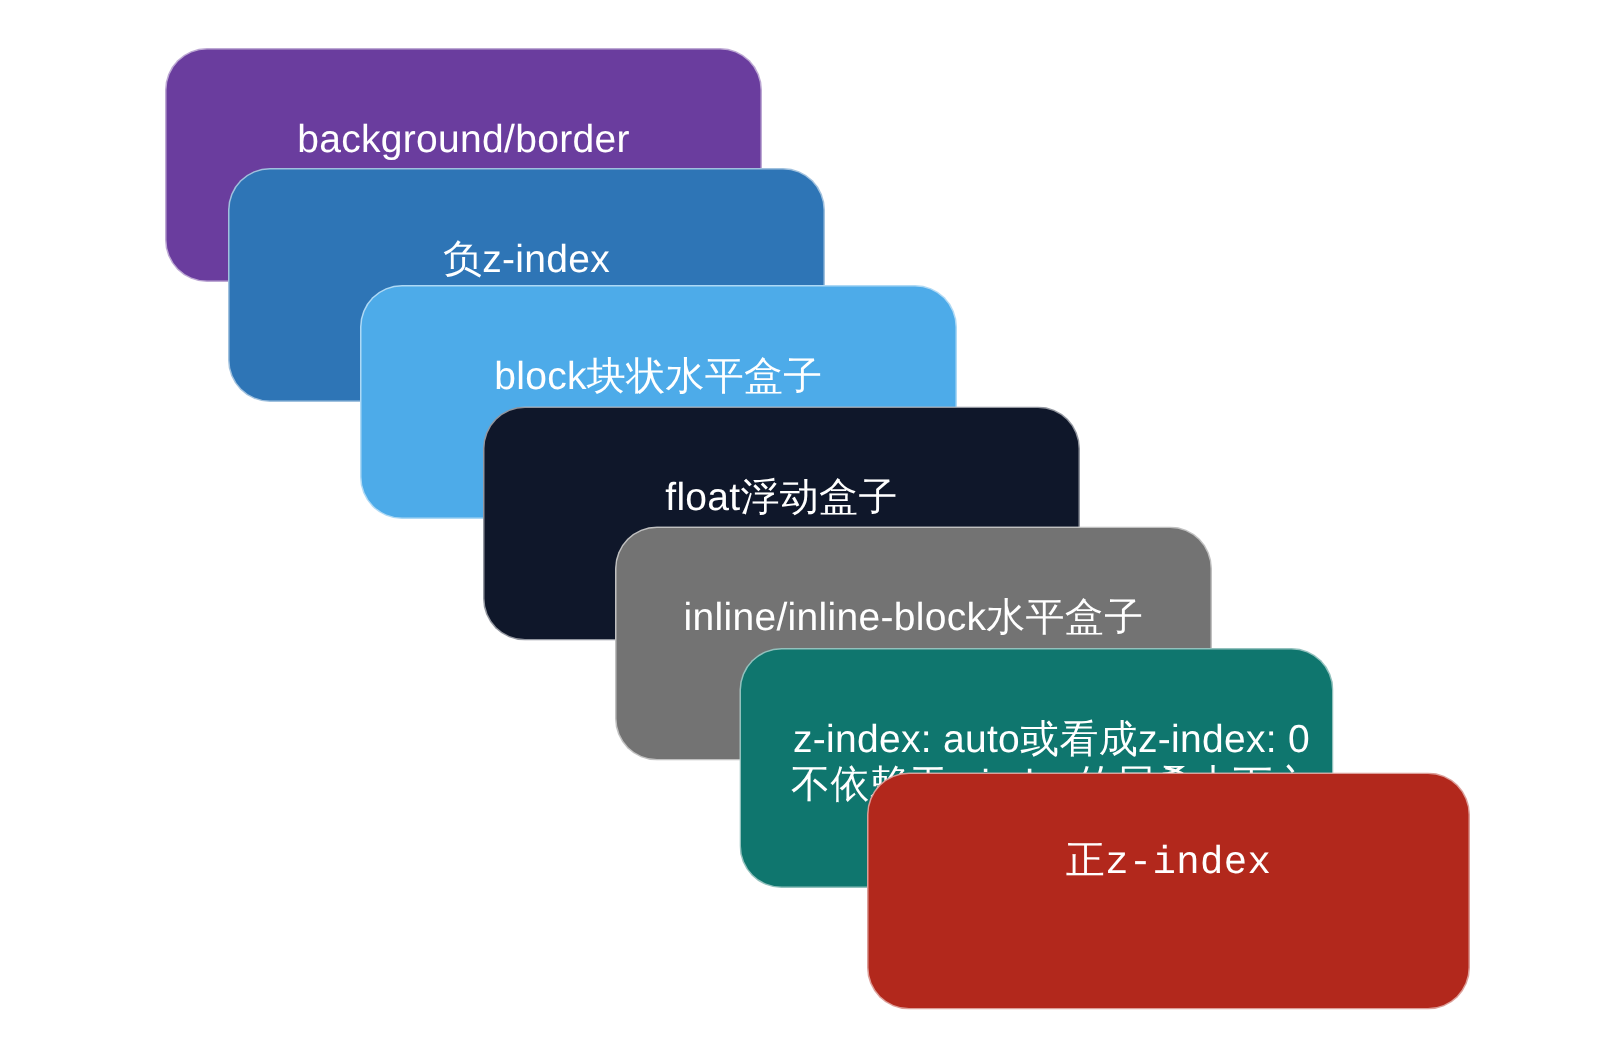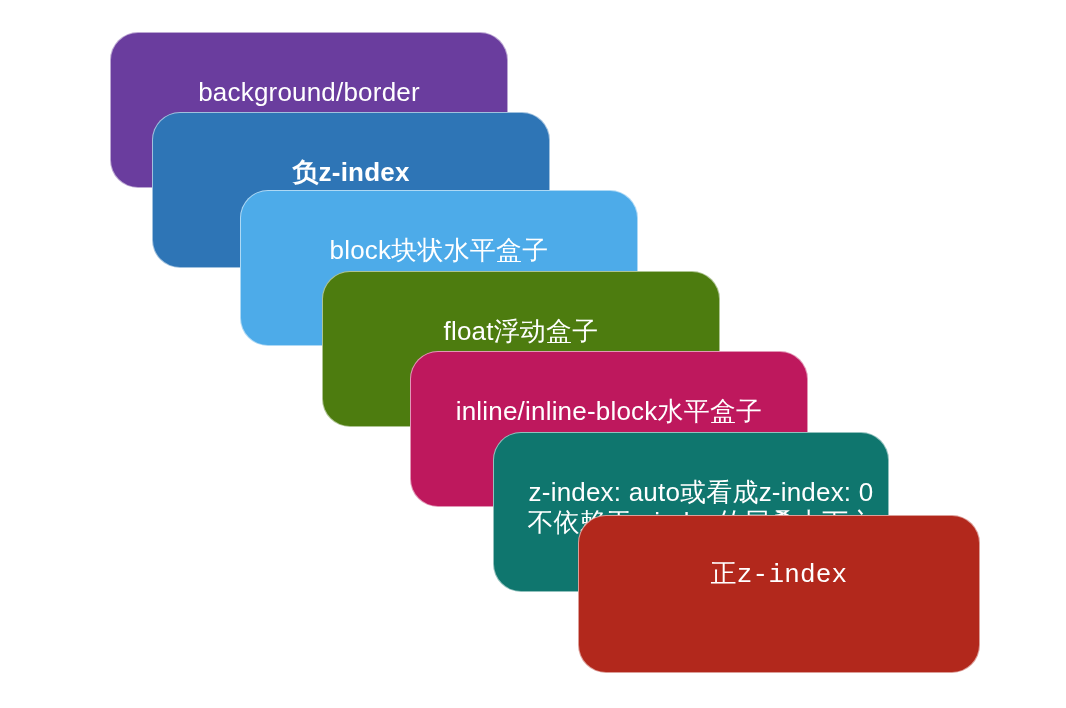--- a/index.html
+++ b/index.html
@@ -25,21 +25,21 @@
     color: #ffffff;
     text-align: center;
     font-size: 26px;
     line-height: 30px;
     padding-top: 14px;
     white-space: pre-line;
     font-weight: 400;
     letter-spacing: 0.2px;
   }
   .layer-1 { left: 70px;  top: 32px; margin-left: 40px;  }
-  .layer-2 { left: 152px; top: 112px; font-weight: bold; }
+  .layer-2 { left: 152px; top: 112px; }
   .layer-3 { left: 240px; top: 190px; }
   .layer-4 { left: 322px; top: 271px; }
   .layer-5 { left: 410px; top: 351px; }
   .layer-6 { left: 493px; top: 432px; width: 396px; height: 160px; }
   .layer-7 { left: 578px; top: 515px; width: 402px; height: 158px; }
 </style>
 </head>
 <body>
 
 <div class="canvas">
@@ -49,25 +49,25 @@
   </div>
 
   <div class="layer layer-2" style="background-color: rgb(46, 117, 182);">
     <div>负z-index</div>
   </div>
 
   <div class="layer layer-3" style="background-color: rgb(77, 171, 233);">
     <div>block块状水平盒子</div>
   </div>
 
-  <div class="layer layer-4" style="background-color: #4d7c0f;">
+  <div class="layer layer-4" style="background-color: #0f172a;">
     <div>float浮动盒子</div>
   </div>
 
-  <div class="layer layer-5" style="background-color: #be185d;">
+  <div class="layer layer-5" style="background-color: #737373;">
     <div>inline/inline-block水平盒子</div>
   </div>
 
   <div class="layer layer-6" style="background-color: #0f766e; padding-left: 20px;">
     <div>z-index: auto或看成z-index: 0
 不依赖于z-index的层叠上下文</div>
   </div>
 
   <div class="layer layer-7" style="background-color: rgb(178, 40, 28); font-family: Liberation Mono, monospace;">
     <div>正z-index</div>

